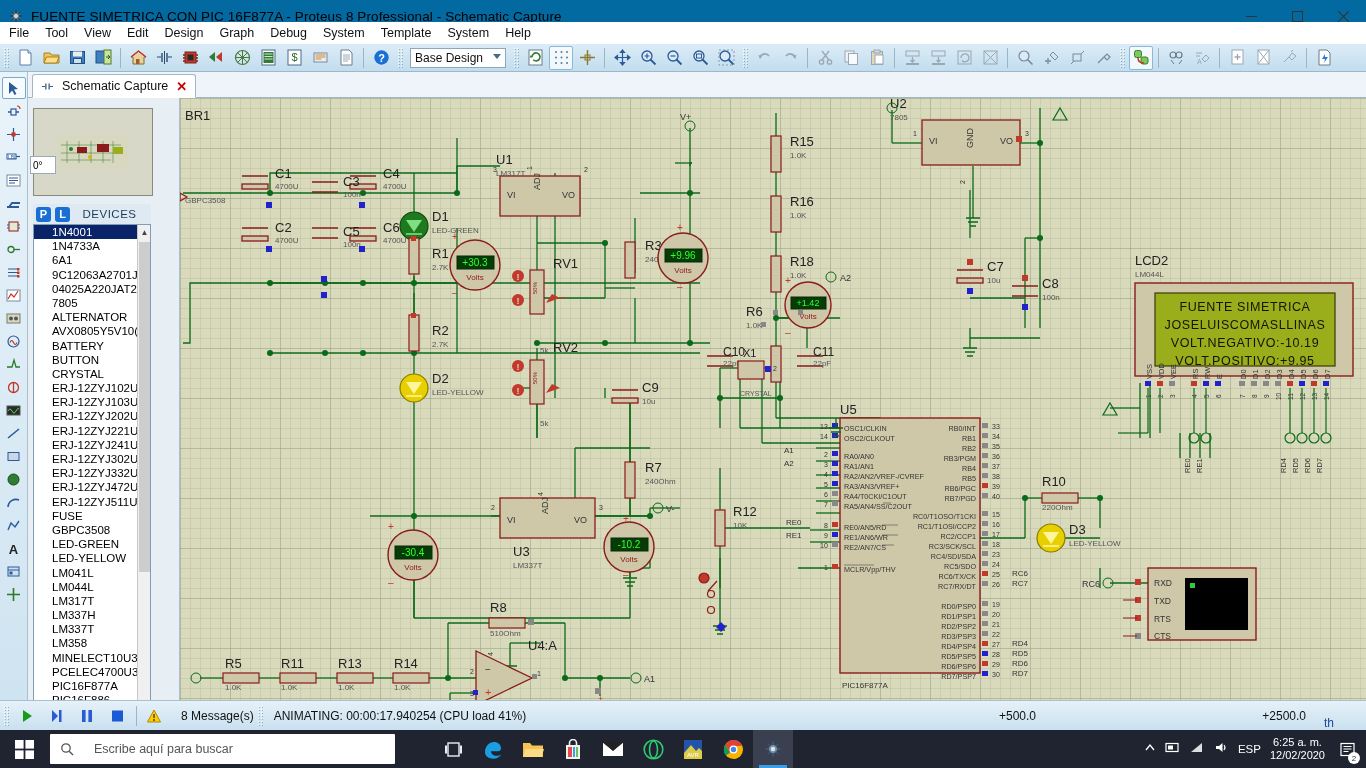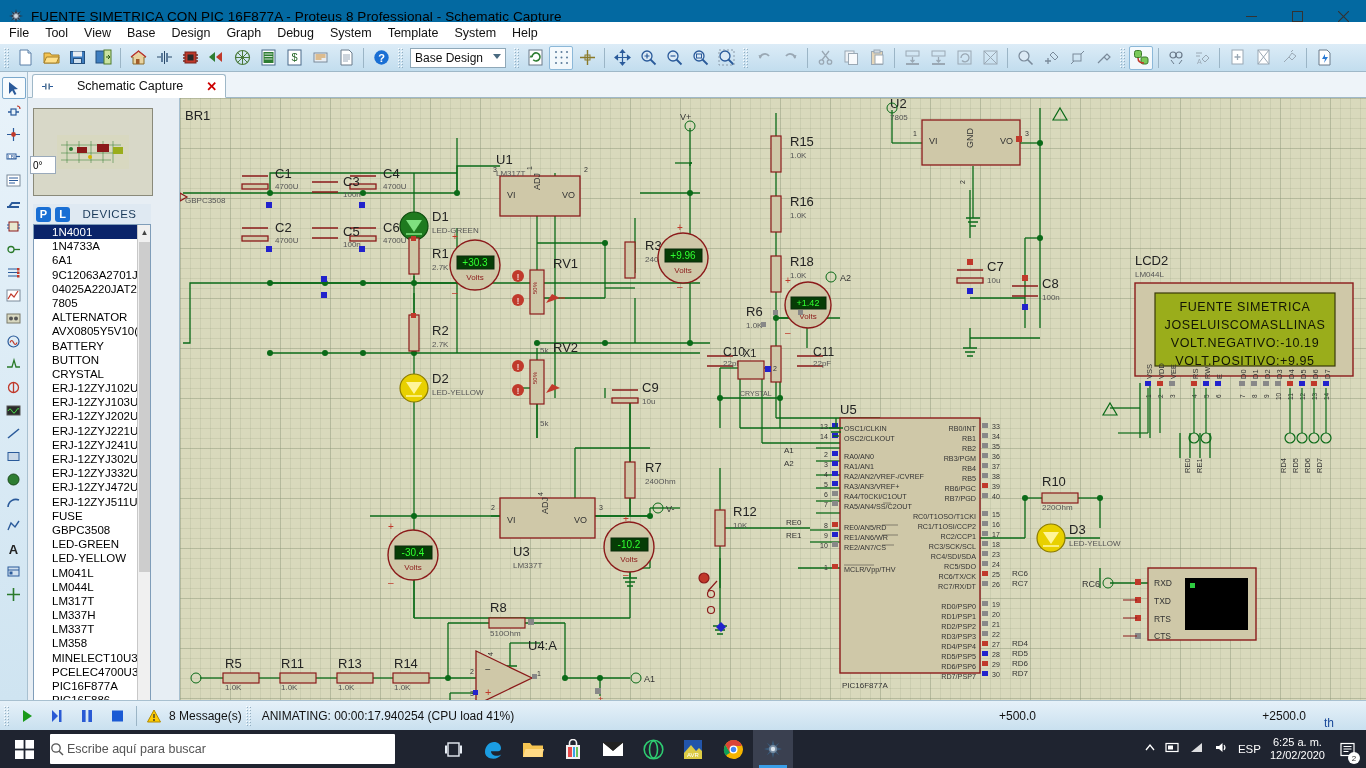--- a/index.html
+++ b/index.html
@@ -64,21 +64,21 @@
   .vbtn.sel{ border-color:#7aa8cc; background:#ffffffaa;}
 
   
   .tabbar{
     position:absolute; left:28px; top:72px; width:1338px; height:26px;
     background:#eef4f9; border-bottom:1px solid #9fb8c8;
   }
   .doctab{
     position:absolute; left:4px; top:2px; height:24px; padding:8px 8px;
     background:#ffffff; border:1px solid #9fb8c8; border-bottom-color:#fff;
-    display:flex;align-items:center; gap:23px; font-size:12.5px; color:#111;
+    display:flex;align-items:center; gap:8px; font-size:12.5px; color:#111;
     border-radius:3px 3px 0 0;
   }
   .doctab .x{ color:#c00; font-weight:bold; font-size:13px;}
 
   
   .leftpanel{ position:absolute; left:28px; top:98px; width:152px; height:602px;
     background:#e7eef4; border-right:1px solid #a8c0d0;}
   .overview{
     position:absolute; left:5px; top:10px; width:120px; height:88px;
     background:#d8d8c8; border:1px solid #8a8a7a;
@@ -125,33 +125,33 @@
   .schem svg{ position:absolute; left:0; top:0;}
 
   
   .simbar{
     position:absolute; left:0; top:700px; width:1366px; height:30px;
     background:linear-gradient(#e6f1f9,#c9e0ef); border-top:1px solid #a8c0d0;
     display:flex; align-items:center;
   }
   .simbtn{ width:26px;height:24px;display:flex;align-items:center;justify-content:center;margin:0 2px;
            border:1px solid transparent;border-radius:2px;}
-  .msgbox{ display:flex;align-items:center;gap:8px; font-size:12px;color:#111; margin-left:6px;}
+  .msgbox{ display:flex;align-items:center;gap:20px; font-size:12px;color:#111; margin-left:6px;}
   .animtext{ font-size:12px;color:#111; margin-left:8px;}
   .coord{ position:absolute; font-size:12px; color:#111;}
 
   
   .taskbar{
     position:absolute; left:0; top:730px; width:1366px; height:38px;
     background:#1f2430; display:flex; align-items:center;
   }
   .startbtn{ width:48px;height:38px;display:flex;align-items:center;justify-content:center;}
   .searchbox{
     width:345px;height:30px;background:#fff;border-radius:1px;
-    display:flex;align-items:center;gap:3px;margin-left:2px;
+    display:flex;align-items:center;gap:20px;padding-left:10px;margin-left:2px;
     font-size:12.5px;color:#555;
   }
   .tskicon{ width:40px;height:38px;display:flex;align-items:center;justify-content:center;position:relative;}
   .tskicon.active{ background:#3a4050;}
   .tskicon.active:after{content:"";position:absolute;bottom:0;left:6px;right:6px;height:3px;background:#3a9ee8;}
   .tray{ position:absolute; right:0; top:0; height:38px; display:flex; align-items:center; gap:9px; padding-right:6px; color:#fff;}
   .clock{ font-size:11px; color:#fff; text-align:center; line-height:13px;}
   .notifbadge{ position:relative; width:26px;height:38px;display:flex;align-items:center;justify-content:center;}
   .notifbadge .cnt{position:absolute;right:0;bottom:4px;background:#fff;color:#333;border-radius:50%;
      width:12px;height:12px;font-size:8px;display:flex;align-items:center;justify-content:center;}
@@ -188,21 +188,21 @@
             <path d="M0 0 L11 11 M11 0 L0 11" stroke="#333" stroke-width="1.1"></path>
           </svg>
       </div>
     </div>
   </div>
 
   <div class="menubar">
     <span class="menuitem">File</span>
     <span class="menuitem">Tool</span>
     <span class="menuitem">View</span>
-    <span class="menuitem">Base</span>
+    <span class="menuitem">Edit</span>
     <span class="menuitem">Design</span>
     <span class="menuitem">Graph</span>
     <span class="menuitem">Debug</span>
     <span class="menuitem">System</span>
     <span class="menuitem">Template</span>
     <span class="menuitem">System</span>
     <span class="menuitem">Help</span>
   </div>
 
   <div class="toolbar">

